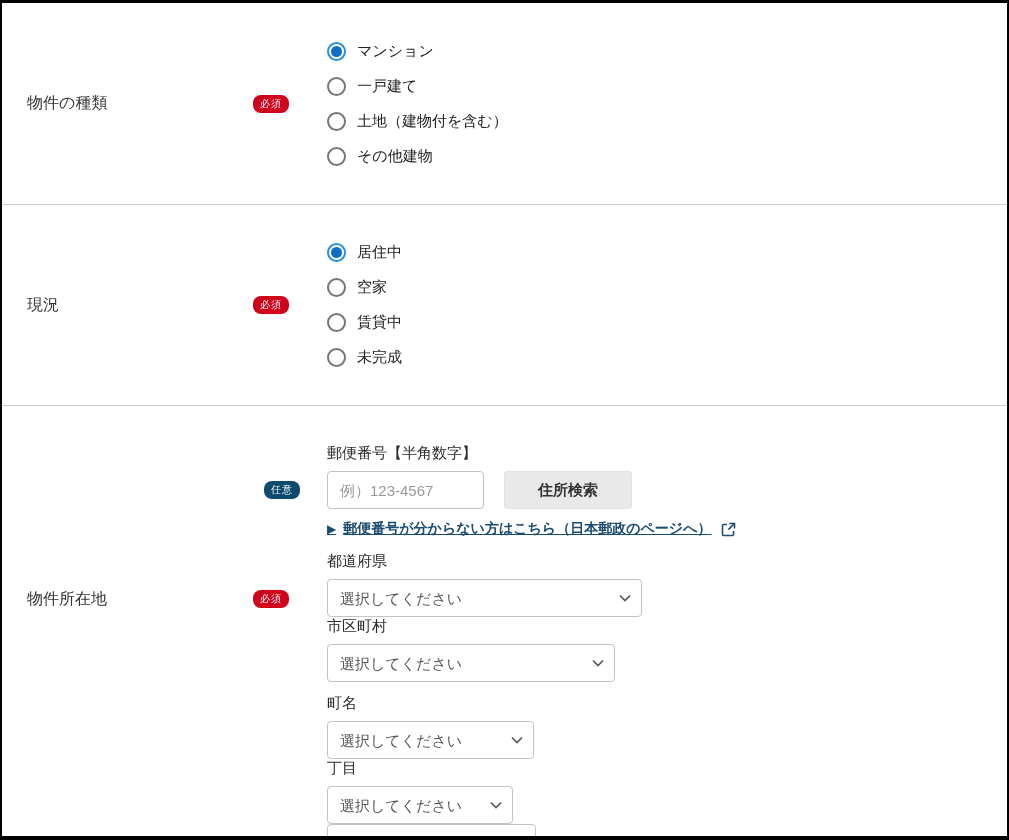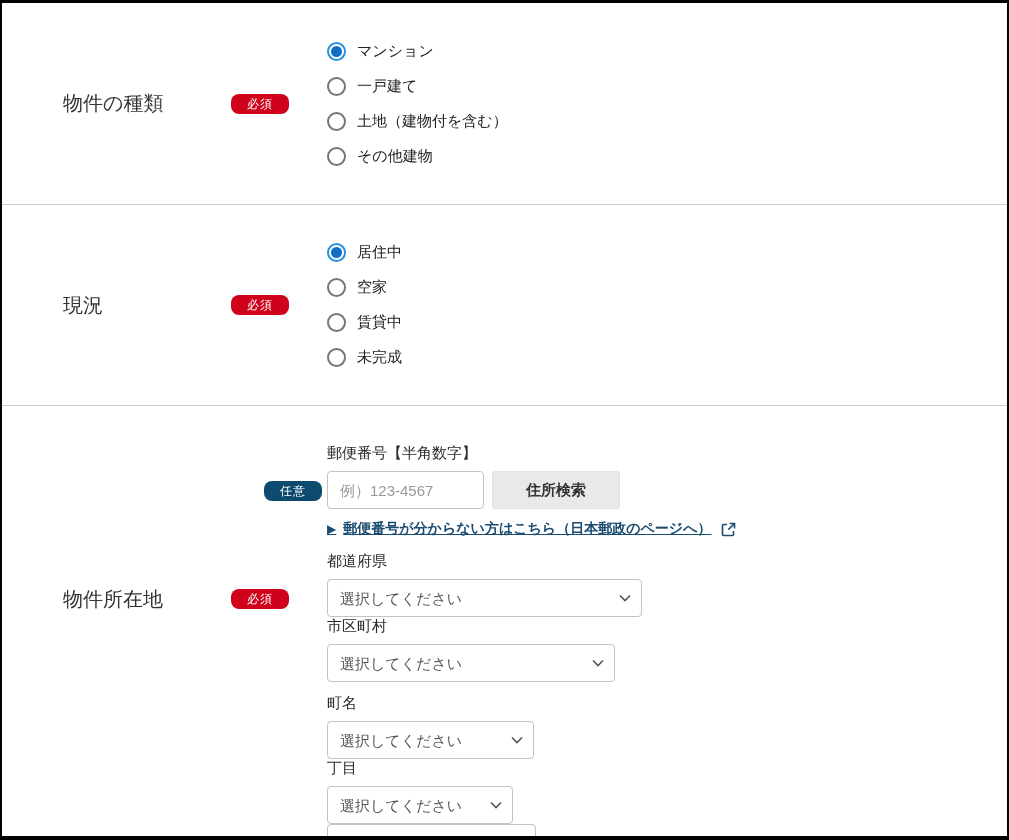--- a/index.html
+++ b/index.html
@@ -29,25 +29,25 @@
   .section { display: flex; border-bottom: 1px solid #ccc; }
   .section.s1 { height: 202px; }
   .section.s2 { height: 201px; }
   .section.s3 { height: 386px; border-bottom: none; position: relative; }
 
   .label-col {
     width: 325px; flex: none;
     display: flex; align-items: center;
     padding-left: 25px;
   }
-  .sec-label { font-size: 20px; color: #333; margin-left: 36px; }
+  .sec-label { font-size: 16px; color: #333; }
 
   .badge {
-    color: #fff; font-size: 12px; line-height: 1;
-    padding: 4px 16px; border-radius: 8px;
+    color: #fff; font-size: 10px; line-height: 1;
+    padding: 4px 7px; border-radius: 8px;
     flex: none; letter-spacing: 1px;
   }
   .badge.required { background: #d0021b; margin-left: auto; margin-right: 38px; }
   .badge.optional { background: #0c4a6e; position: absolute; left: 262px; top: 75px; }
 
   .content-col { flex: 1; padding-right: 44px; }
 
   .radio-col { display: flex; flex-direction: column; justify-content: center; gap: 16px; }
   .radio-row {
     display: flex; align-items: center; gap: 11px;
@@ -69,21 +69,21 @@
 
   .text-input, .sel {
     height: 38px; width: 100%;
     border: 1px solid #c3c3c3; border-radius: 4px;
     font-size: 15px; color: #555;
     padding: 0 12px; background: #fff;
     font-family: inherit;
   }
   .text-input::placeholder { color: #999; opacity: 1; }
 
-  .postal-row { display: flex; gap: 8px; margin-bottom: 10px; }
+  .postal-row { display: flex; gap: 20px; margin-bottom: 10px; }
   .postal-input { width: 157px; flex: none; }
   .search-btn {
     width: 128px; height: 38px; flex: none;
     background: #e9e9e9; border: 1px solid #e2e2e2; border-radius: 3px;
     font-size: 15px; font-weight: bold; color: #333;
     font-family: inherit; cursor: pointer;
   }
 
   .zip-link {
     display: inline-flex; align-items: center; gap: 7px;

